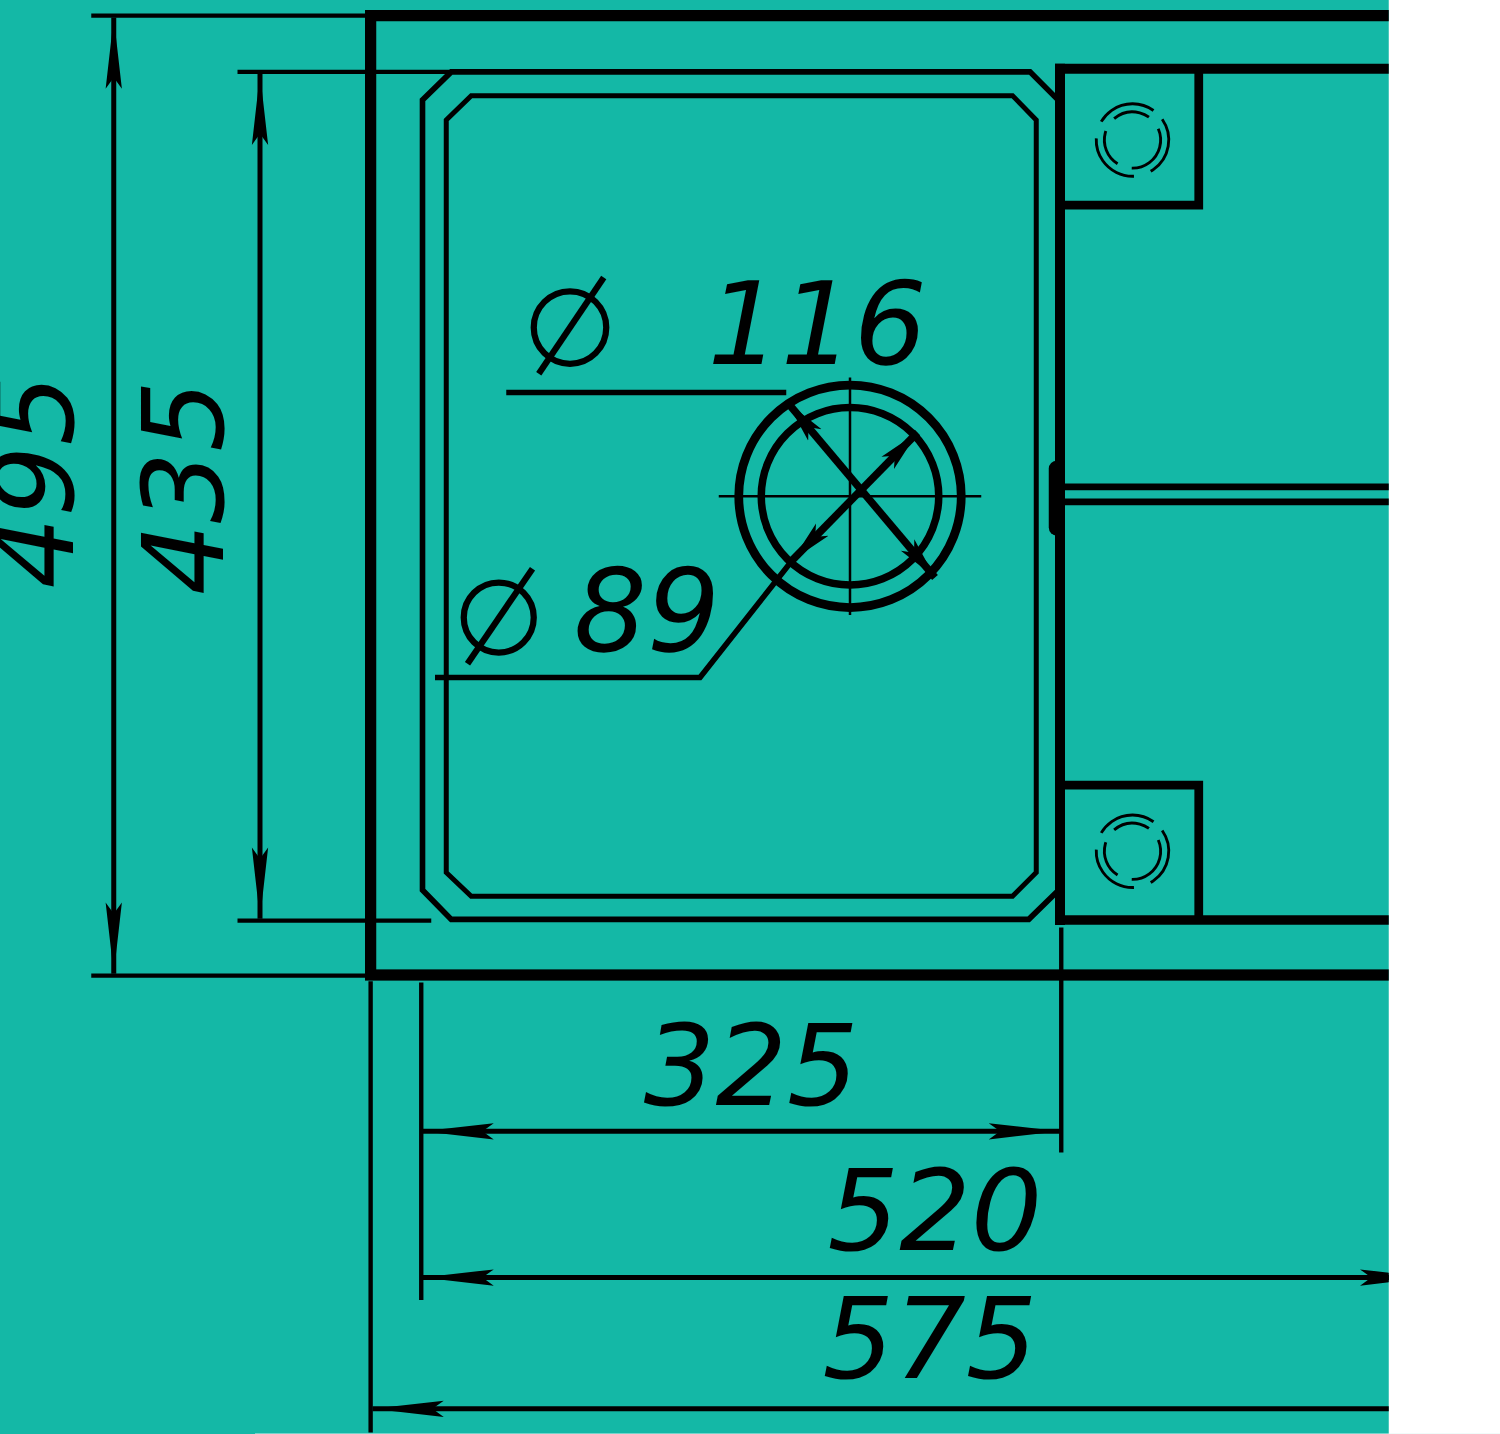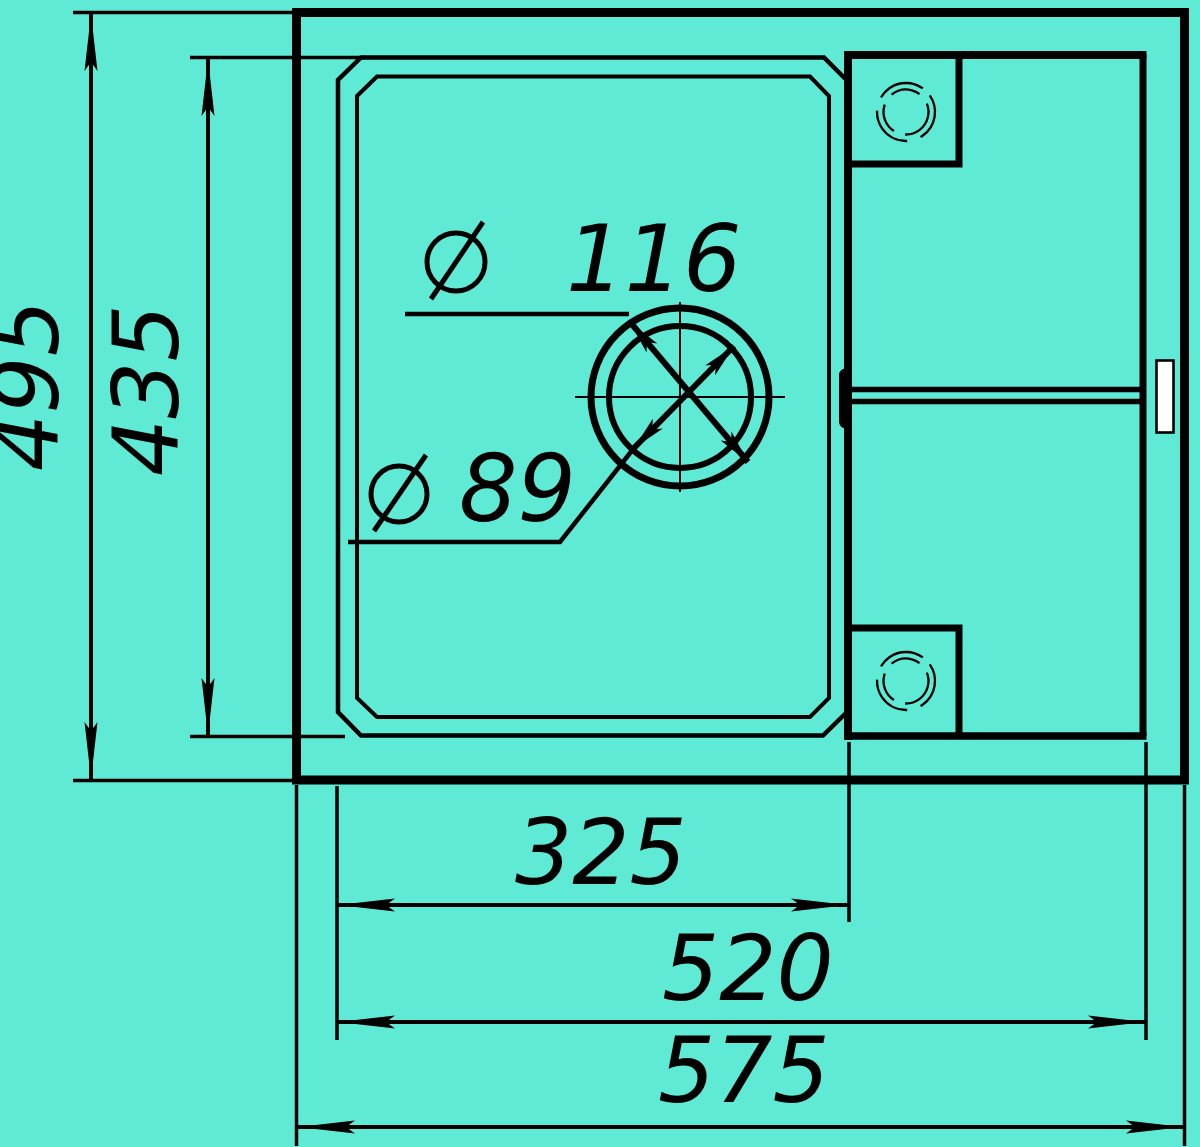--- a/index.html
+++ b/index.html
@@ -1,20 +1,20 @@
 <!DOCTYPE html>
 <html><head>
 <meta charset="utf-8">
 <style>
   html, body { margin: 0; padding: 0; background: #ffffff; }
   .canvas {
     position: relative;
-    width: 1200px;
+    width: 1111px;
     height: 1147px;
-    background: #5eead4;
+    background: #14b8a6;
     overflow: hidden;
     font-family: "DejaVu Sans", sans-serif;
   }
   svg { display: block; }
   text {
     font-family: "DejaVu Sans", sans-serif;
     font-style: italic;
     fill: #000000;
   }
 </style>

